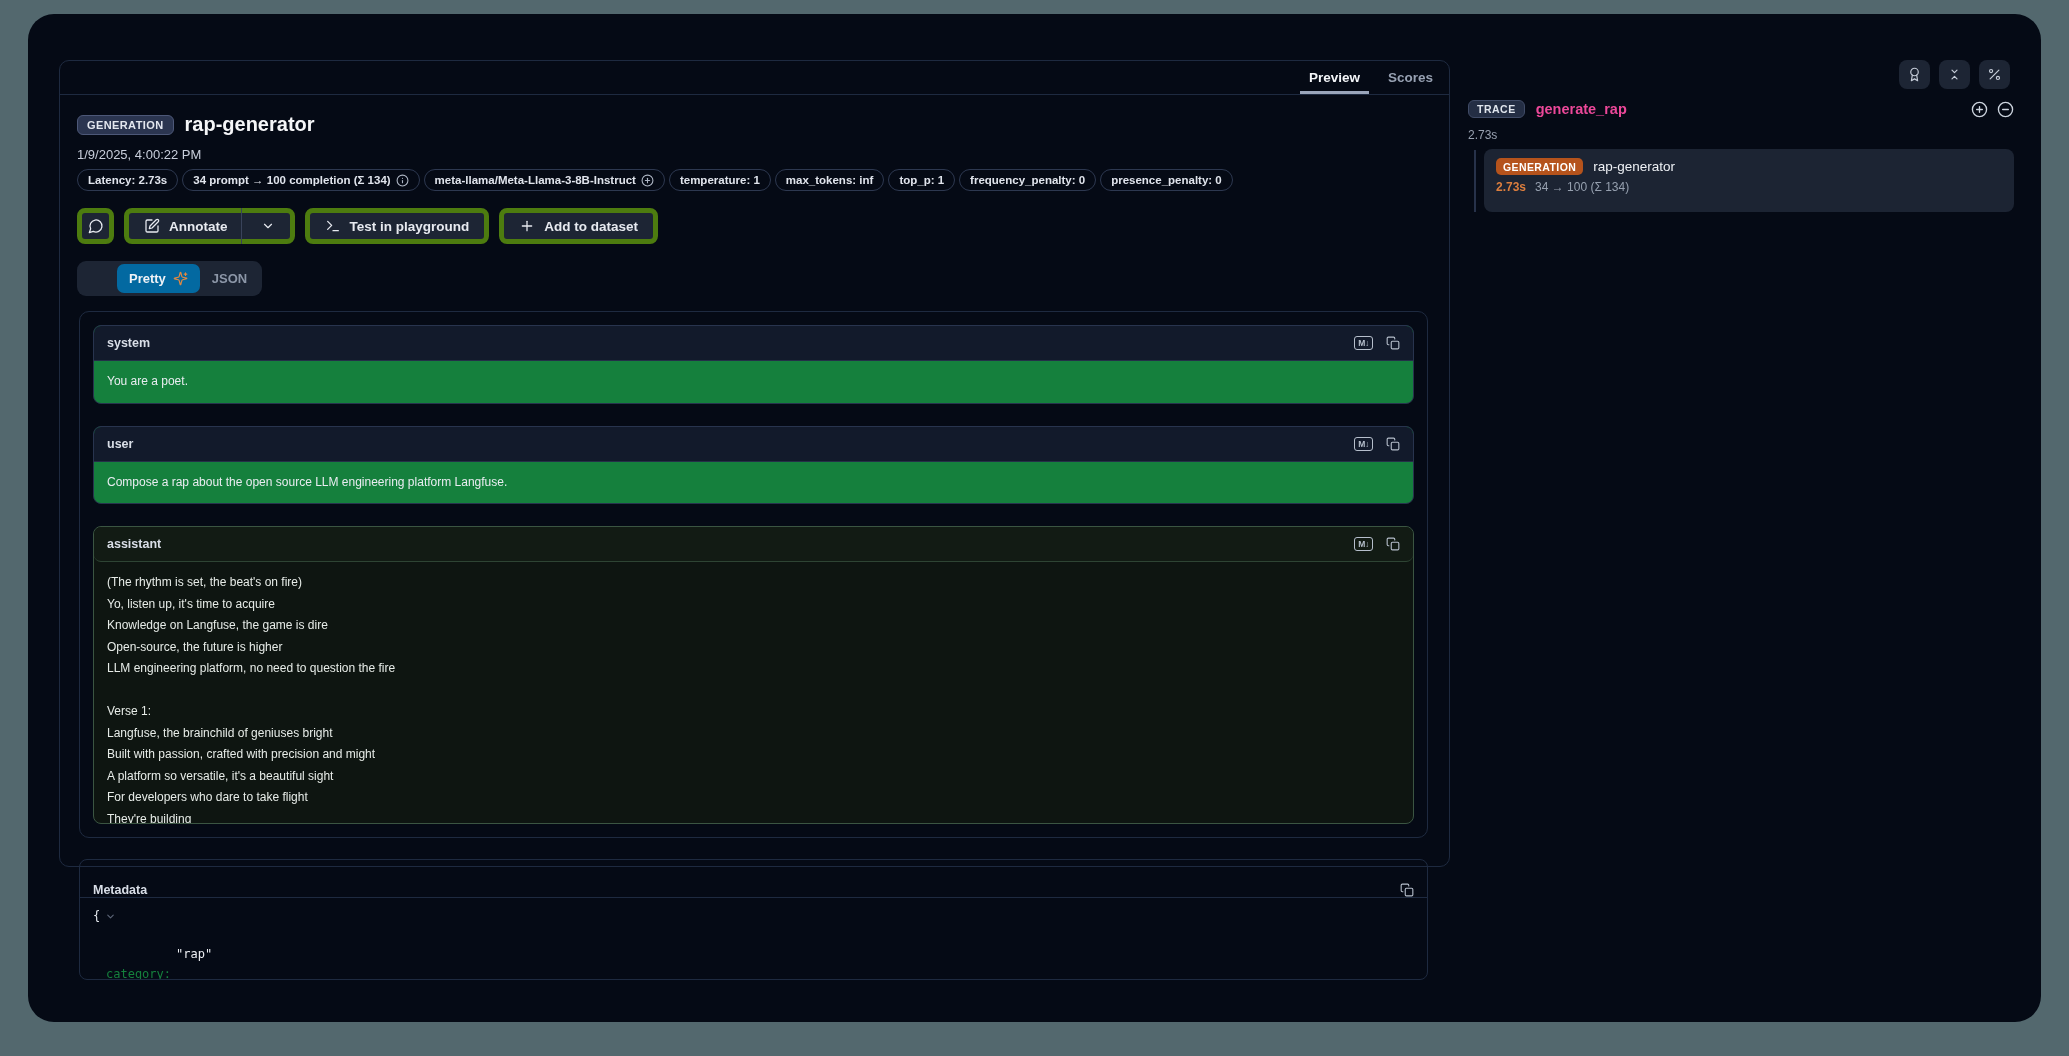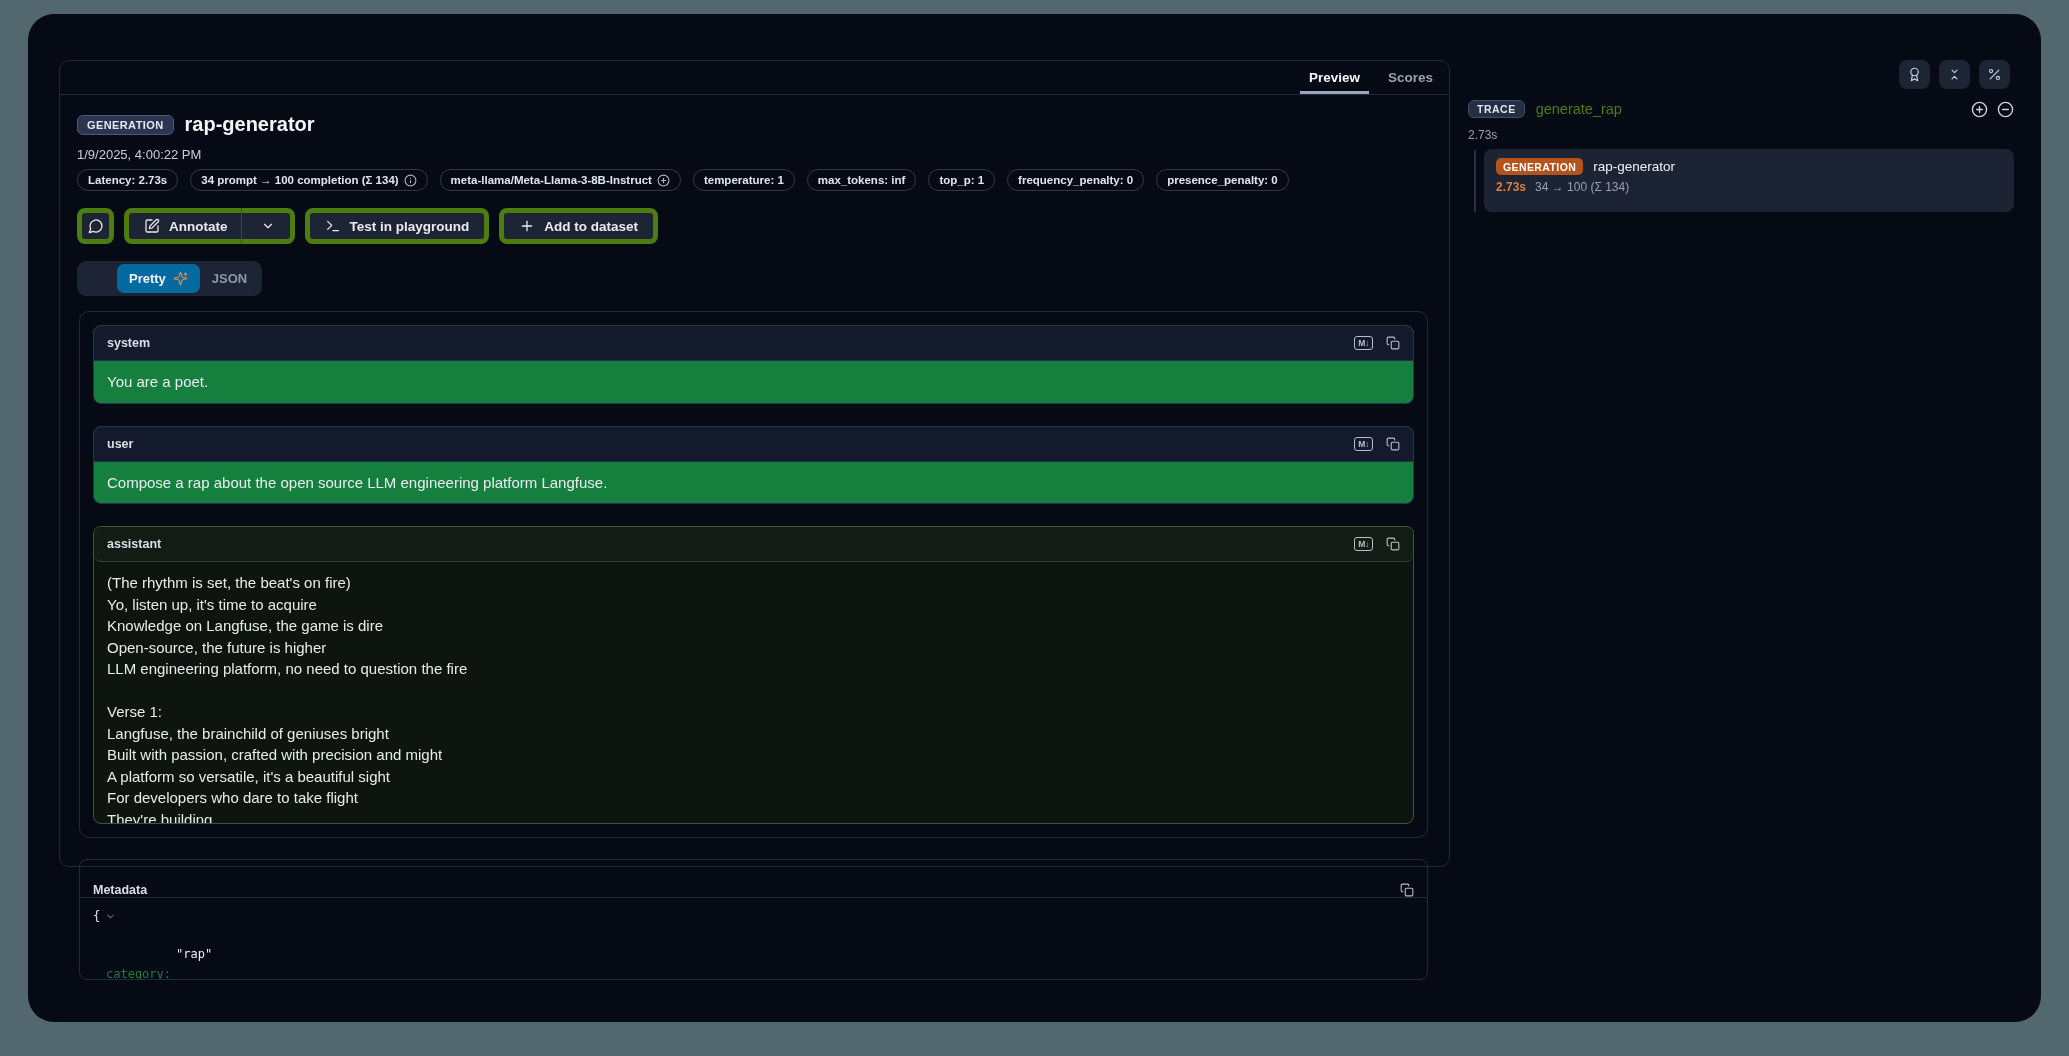--- a/index.html
+++ b/index.html
@@ -27,21 +27,21 @@
   .tab { font-size:13.5px; font-weight:700; color:#97a1b2; display:flex; align-items:center; position:relative; cursor:pointer; }
   .tab.active { color:#f4f6f9; }
   .tab.active::after { content:""; position:absolute; left:-9px; right:-9px; bottom:0; height:3.5px; background:#9aa5ba; }
   .title-row { position:absolute; left:17px; top:52px; display:flex; align-items:center; gap:11px; }
   .type-badge {
     font-size:11px; font-weight:700; letter-spacing:.4px; color:#e3e7ef;
     background:#2b3550; border:1px solid #4d5878; border-radius:6px; padding:3px 9px;
   }
   .obs-title { font-size:20px; font-weight:700; color:#f5f6f8; }
   .timestamp { position:absolute; left:17px; top:86px; font-size:13px; color:#c8cedb; }
-  .pill-row { position:absolute; left:17px; top:108px; display:flex; gap:12px; }
+  .pill-row { position:absolute; left:17px; top:108px; display:flex; gap:4px; }
   .pill {
     height:22px; display:flex; align-items:center; gap:5px; padding:0 10px;
     border:1px solid #2d3850; border-radius:11px;
     font-size:11.5px; font-weight:700; color:#e0e4ec; white-space:nowrap;
   }
   .pill svg { color:#aeb6c4; }
   .btn-row { position:absolute; left:17px; top:147px; display:flex; gap:10px; }
   .btn {
     height:36px; background:#1d2534; border:5px solid #4d7c0f; border-radius:8px;
     color:#e7eaf0; font-size:13.5px; font-weight:600;
@@ -60,40 +60,40 @@
     position:absolute; left:19px; top:250px; width:1349px; height:527px;
     border:1px solid #1e2a40; border-radius:10px; padding:13px;
     display:flex; flex-direction:column; gap:22px;
   }
   .msg { border:1px solid #28344e; border-radius:8px; overflow:hidden; background:#15803d; }
   .msg-header { height:35px; display:flex; align-items:center; padding:0 13px; background:#121a2b; border-bottom:1px solid #242f48; }
   .msg-role { font-size:12.5px; font-weight:700; color:#d9dee7; }
   .msg-icons { margin-left:auto; display:flex; align-items:center; gap:13px; color:#b6bfcc; }
   .md-chip { display:inline-flex; align-items:center; justify-content:center; width:19px; height:14px; border:1.4px solid currentColor; border-radius:3px; font-size:8.5px; font-weight:700; letter-spacing:-0.5px; cursor:pointer; }
   .icon-btn { display:inline-flex; cursor:pointer; color:inherit; background:none; border:none; }
-  .msg-content { padding:10px 13px; font-size:15px; line-height:21.5px; color:#e9ecf1; white-space:pre-wrap; }
+  .msg-content { padding:10px 13px; font-size:12px; line-height:21.5px; color:#e9ecf1; white-space:pre-wrap; }
   .msg.assistant { border-color:#3b5542; background:#0e1511; flex:1; }
   .msg.assistant .msg-header { background:#121b14; border-bottom-color:#2e4434;border-radius:7px; }
   .msg.assistant .msg-content { color:#e7ece8; }
   
   .meta-box { position:absolute; left:19px; top:798px; width:1349px; height:121px; border:1px solid #1e2a40; border-radius:8px; overflow:hidden; }
   .meta-header { height:38px; display:flex; align-items:flex-end; padding:0 13px; border-bottom:1px solid #1e2a40; color:#d9dee7; }
   .meta-title { font-size:12.5px; font-weight:700; }
   .meta-content { padding:9px 13px; font-family:"DejaVu Sans Mono",monospace; font-size:12px; line-height:18px; color:#e6eaef; }
   .meta-line { display:flex; align-items:center; gap:5px; }
   .meta-indent { padding-left:13px; }
   .json-key { color:#15803d;margin-top:40px; }
   .json-val { color:#edeff3; }
   .collapse-chev { color:#5d6678; display:inline-flex; cursor:pointer; }
   
   .side-toolbar { position:absolute; top:46px; left:1871px; display:flex; gap:9px; }
   .tool-btn { width:31px; height:29px; background:#1d2534; border-radius:8px; color:#c6cdd9; display:flex; align-items:center; justify-content:center; cursor:pointer; }
   .trace-header { position:absolute; left:1440px; top:86px; width:546px; display:flex; align-items:center; }
   .trace-badge { font-size:10.5px; font-weight:700; letter-spacing:.5px; color:#dfe4ec; background:#242e44; border:1px solid #404b66; border-radius:6px; padding:2px 8px; }
-  .trace-name { margin-left:11px; font-size:14.5px; font-weight:400; color:#4d7c0f; }
+  .trace-name { margin-left:11px; font-size:14.5px; font-weight:700; color:#ec4899; }
   .trace-zoom { margin-left:auto; display:flex; gap:9px; color:#cdd4de; }
   .trace-latency { position:absolute; left:1440px; top:114px; font-size:12px; color:#98a1b0; }
   .tree-line { position:absolute; left:1446px; top:136px; width:1.5px; height:62px; background:#27324a; }
   .node-card { position:absolute; left:1456px; top:135px; width:530px; height:63px; background:#1c2433; border-radius:8px; padding:9px 12px; cursor:pointer; }
   .node-row1 { display:flex; align-items:center; gap:10px; }
   .gen-badge { font-size:10.5px; font-weight:700; letter-spacing:.4px; color:#fff; background:#b5531c; border-radius:5px; padding:2.5px 7px; }
   .node-name { font-size:13.5px; color:#eef1f5; }
   .node-row2 { margin-top:5px; display:flex; align-items:baseline; gap:9px; }
   .node-latency { font-size:12px; font-weight:700; color:#dc7e3e; }
   .node-tokens { font-size:12px; color:#96a0af; }

